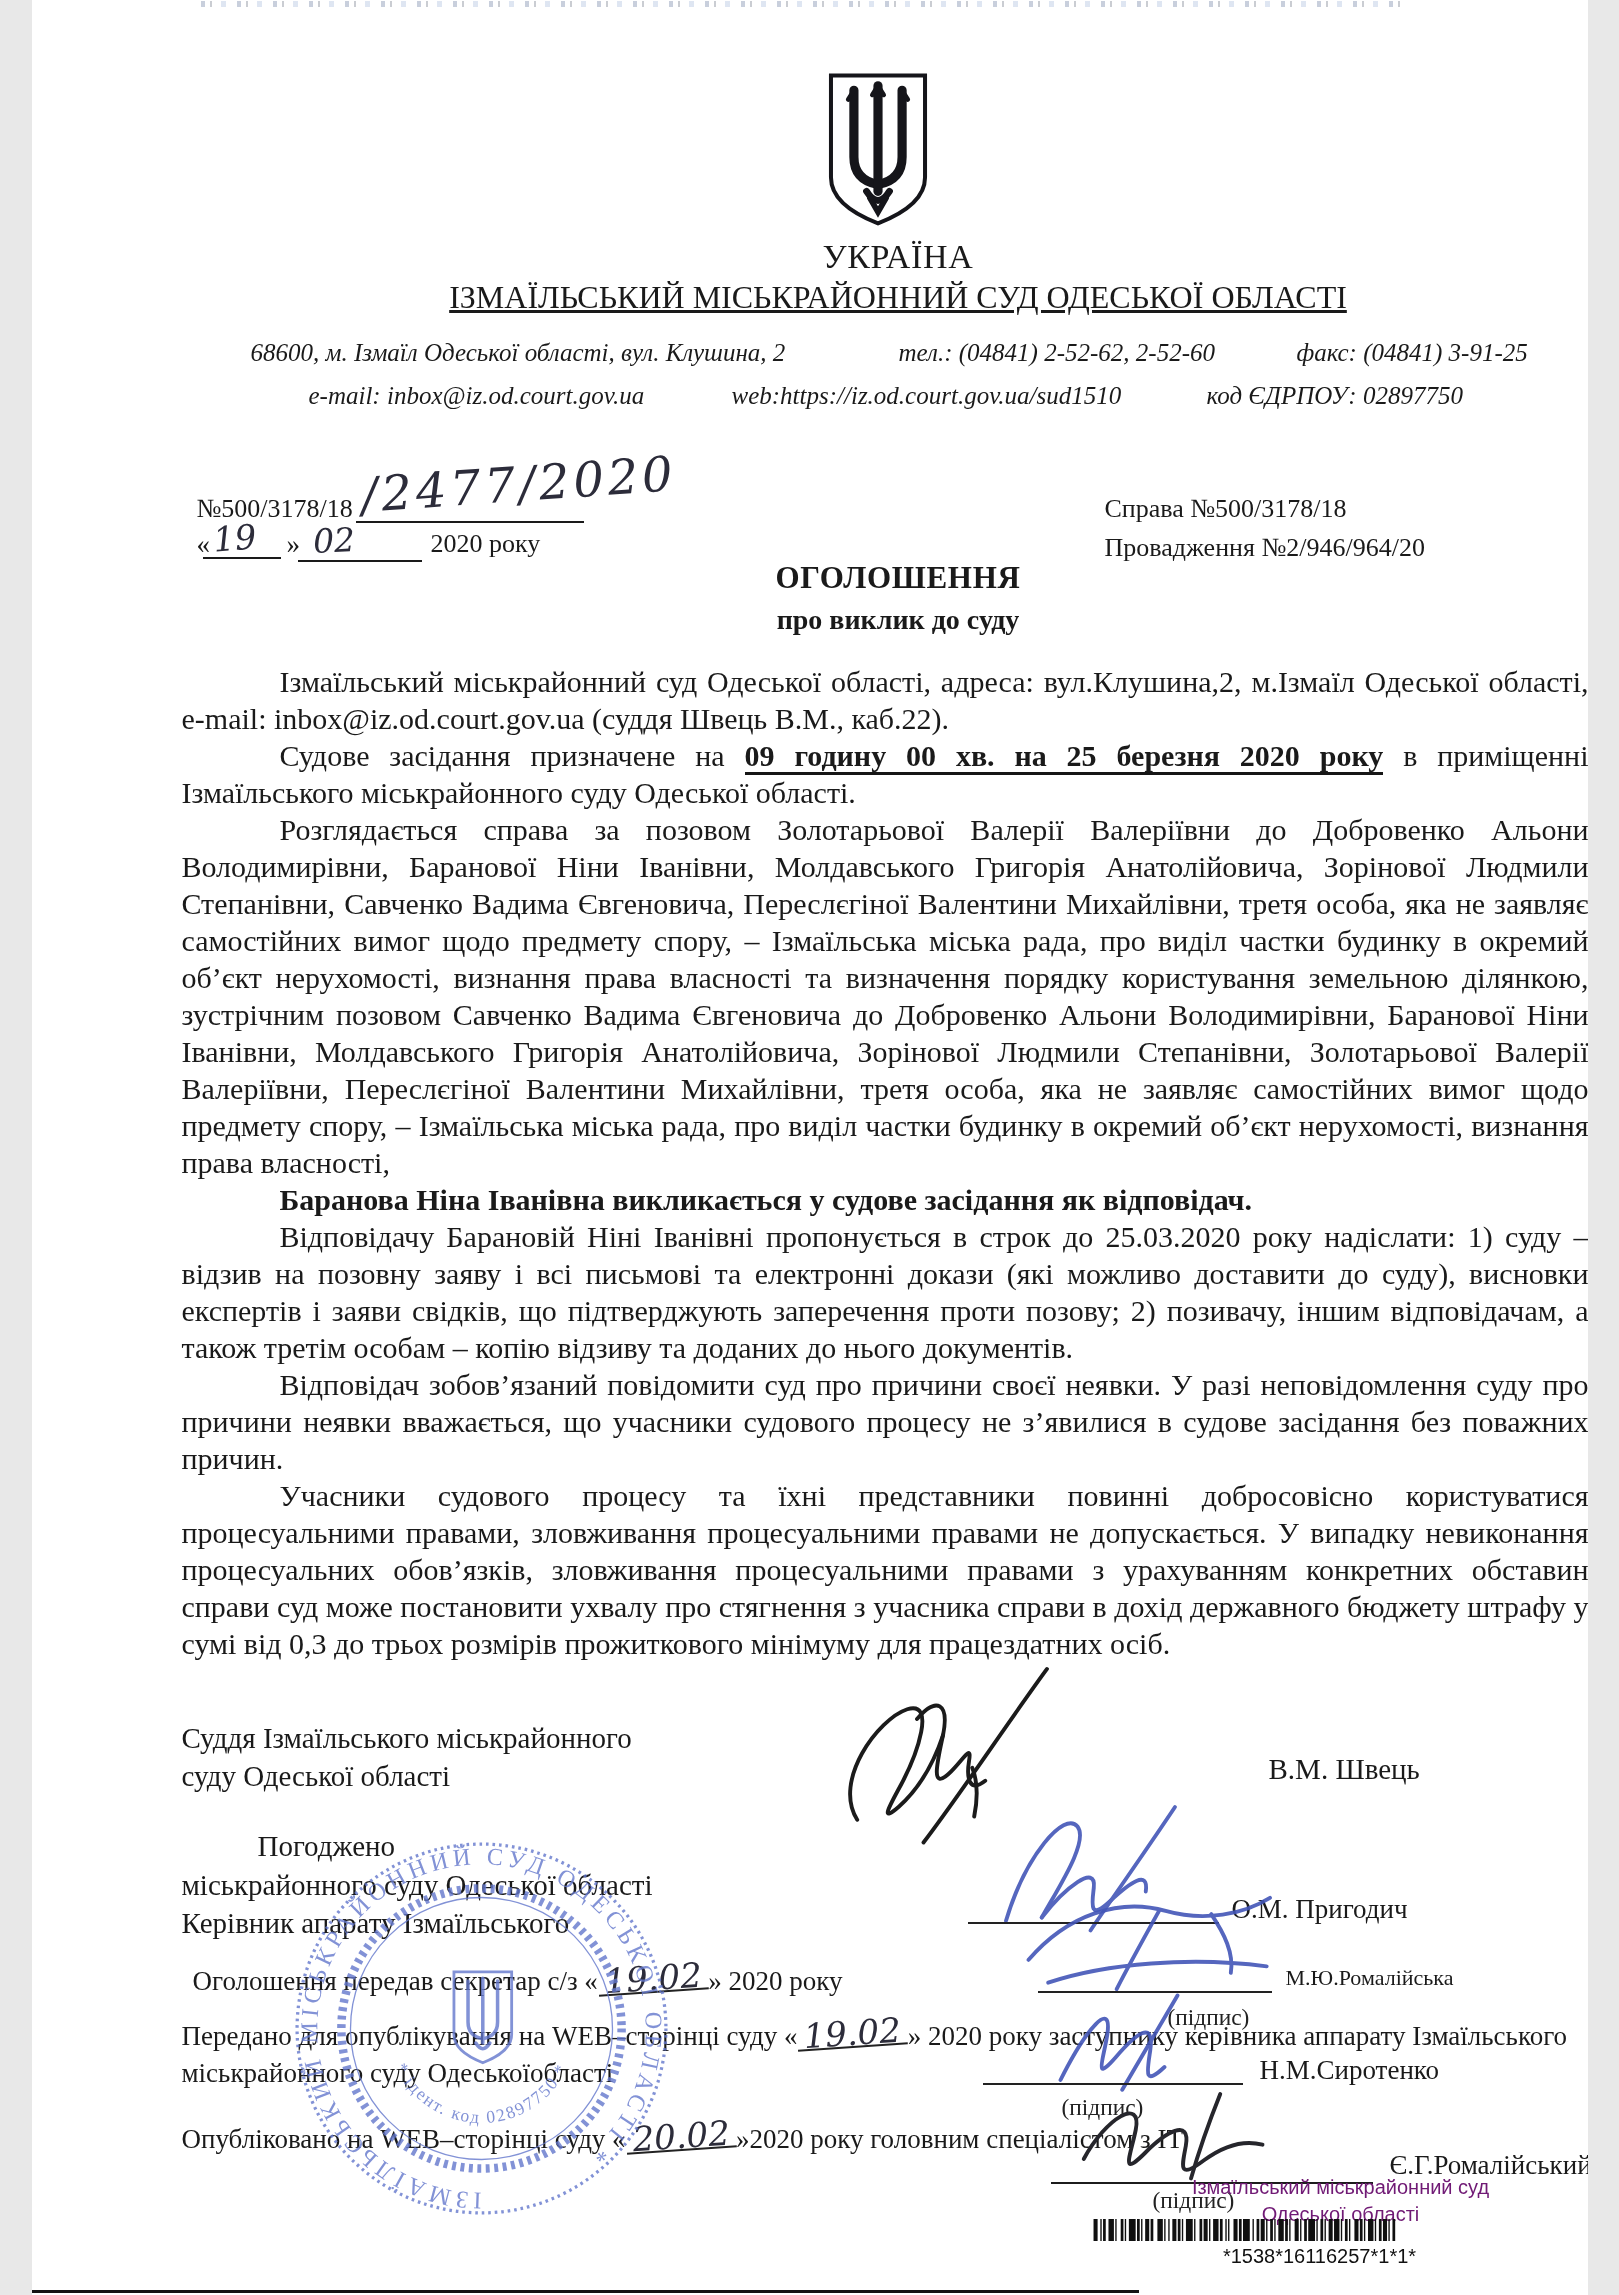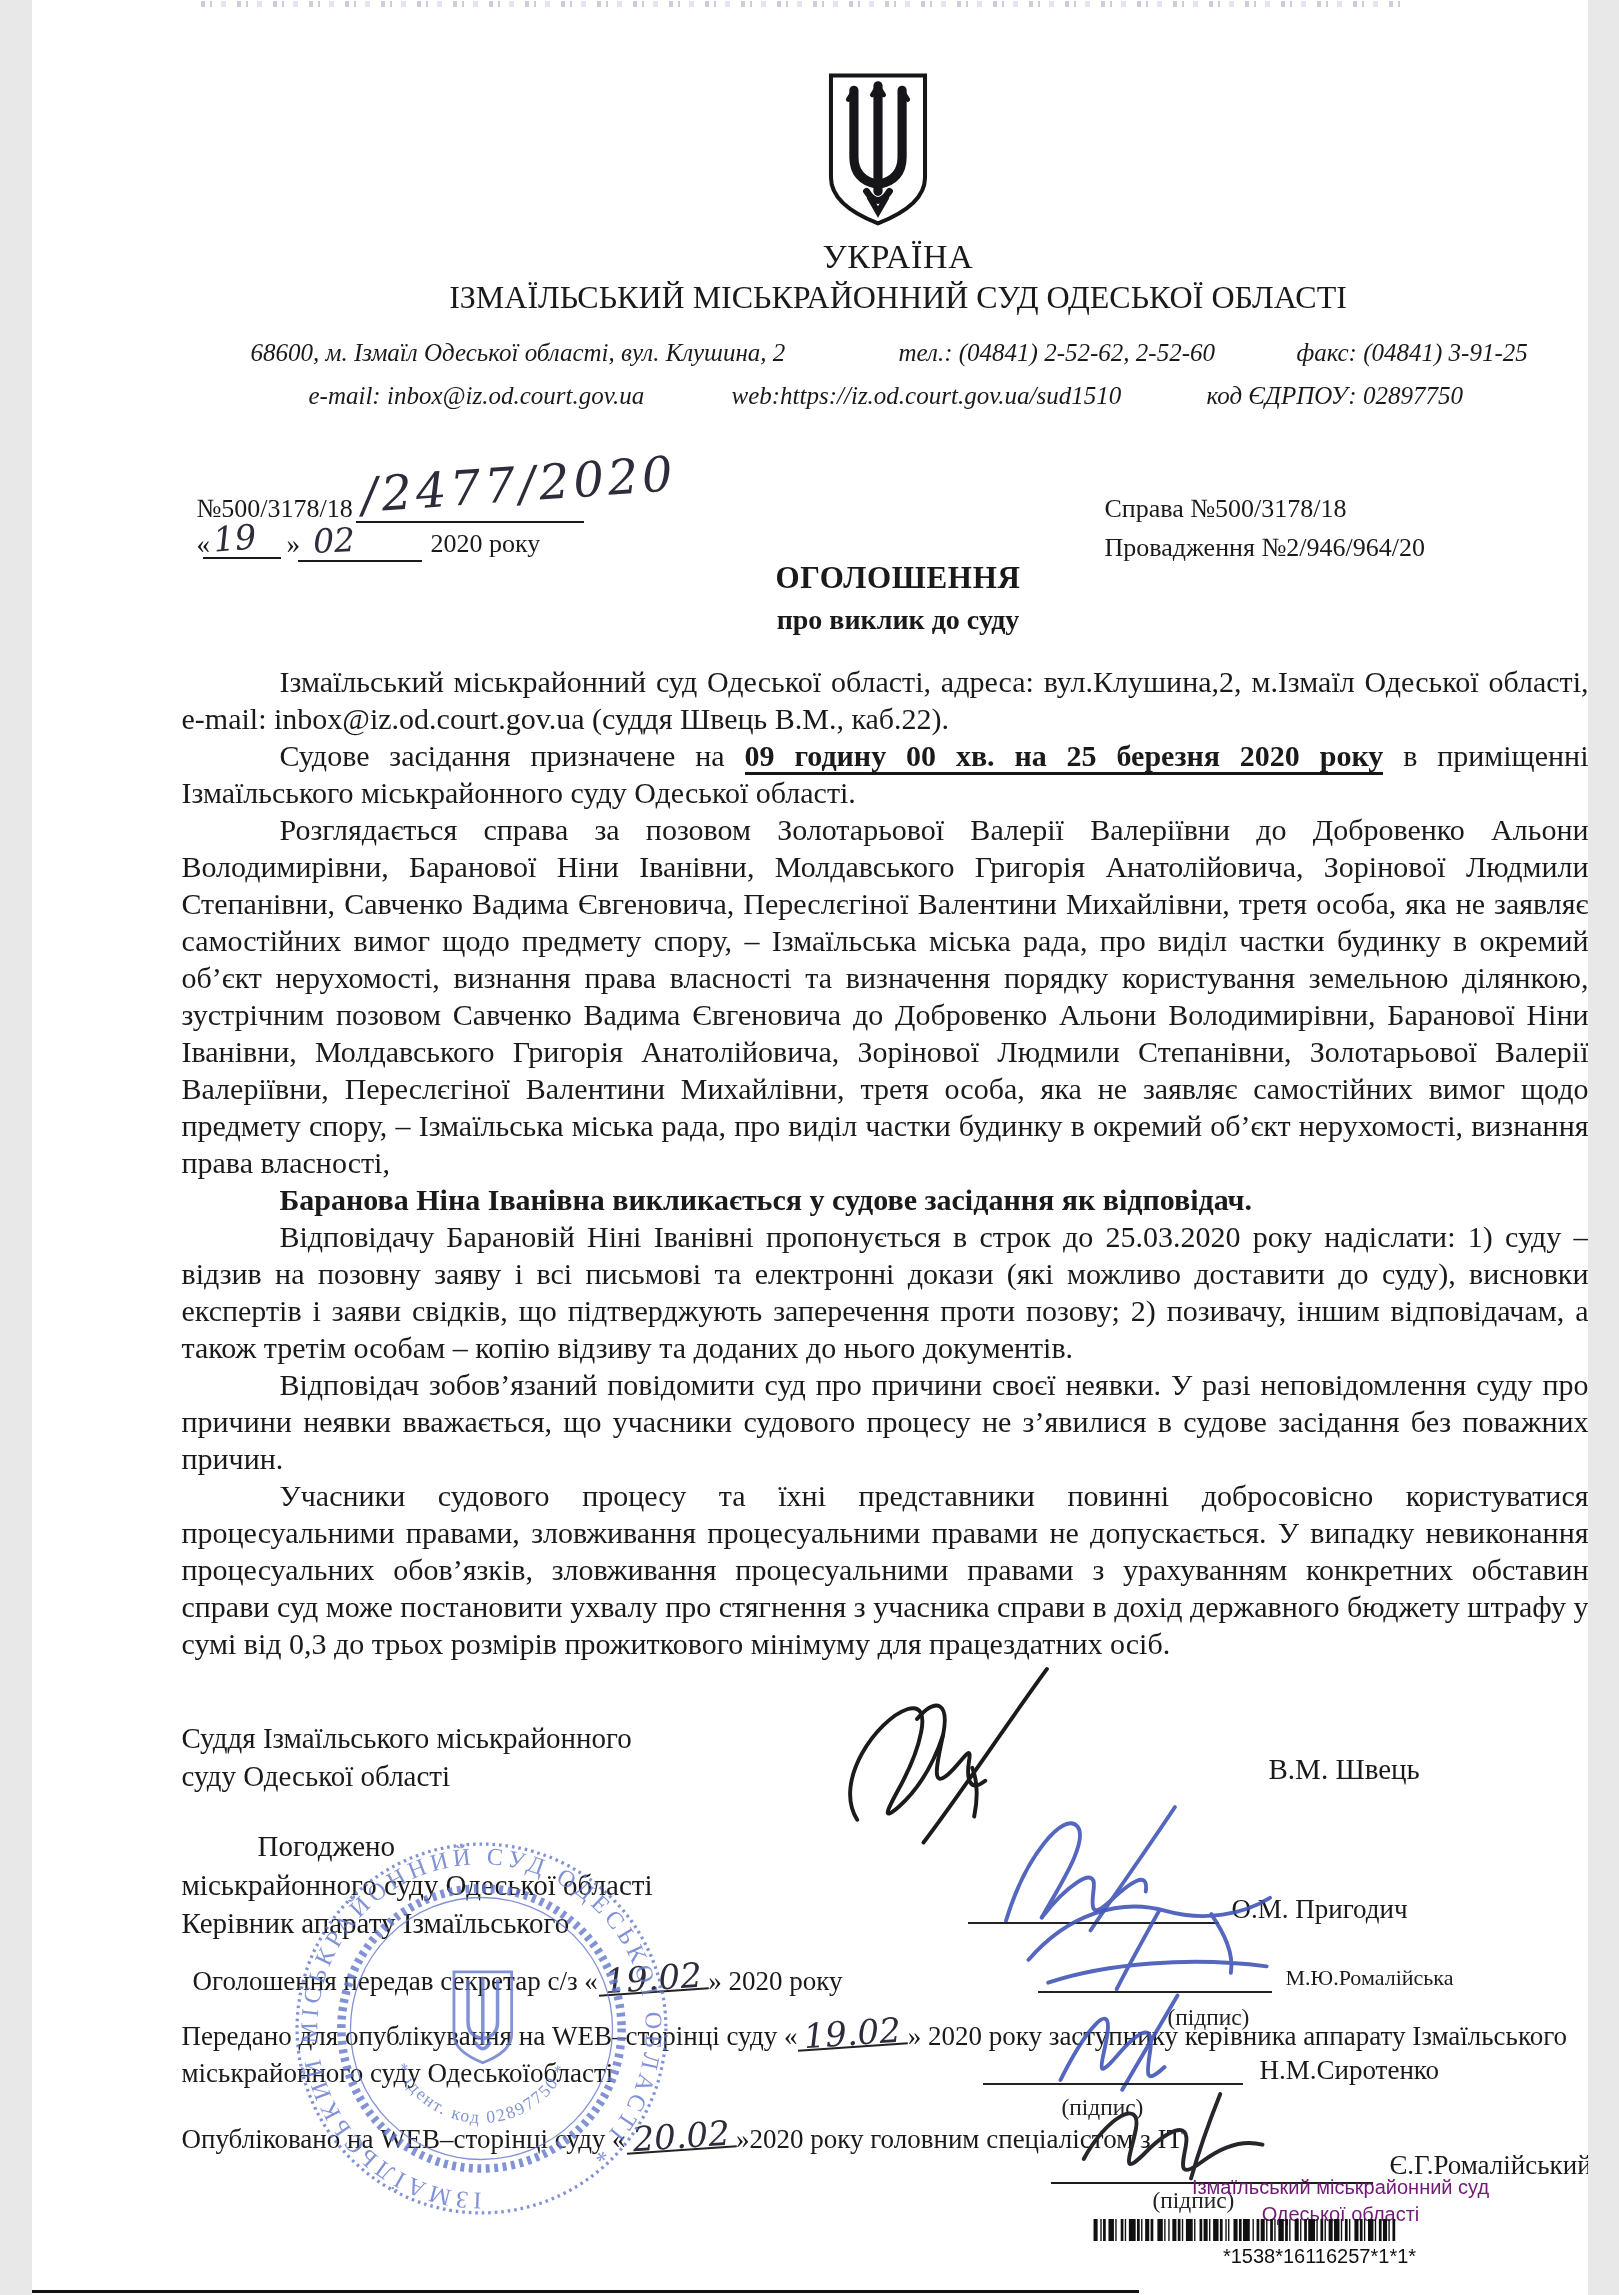--- a/index.html
+++ b/index.html
@@ -19,21 +19,21 @@
     left:169px;top:1.3px;width:1205px;height:5.9px;
     background:repeating-linear-gradient(90deg,
       rgba(90,110,150,.55) 0 3.9px, rgba(255,255,255,0) 3.9px 9px,
       rgba(60,70,90,.45) 9px 11px, rgba(255,255,255,0) 11px 20px,
       rgba(120,150,200,.4) 20px 25px, rgba(255,255,255,0) 25px 36px);
     opacity:.6;
   }
   .bottom-line{left:0;top:2290px;width:1107px;height:3.3px;background:#141414;}
   
   .country{left:176px;top:238px;width:1381px;font-size:34px;letter-spacing:0.7px;}
-  .court-name{left:176px;top:279px;width:1381px;font-size:32px;}
+  .court-name{left:176px;top:279px;width:1381px;font-size:32px;text-decoration:underline;}
   .addr{font-style:italic;font-size:25px;white-space:nowrap;}
   
   .ref-number{left:165px;top:494px;font-size:26px;}
   .hand{
     font-family:"DejaVu Serif", serif;
     font-style:italic;
     color:#2c2c3a;
   }
   .hand-big{
     left:329px;top:456px;font-size:48px;

